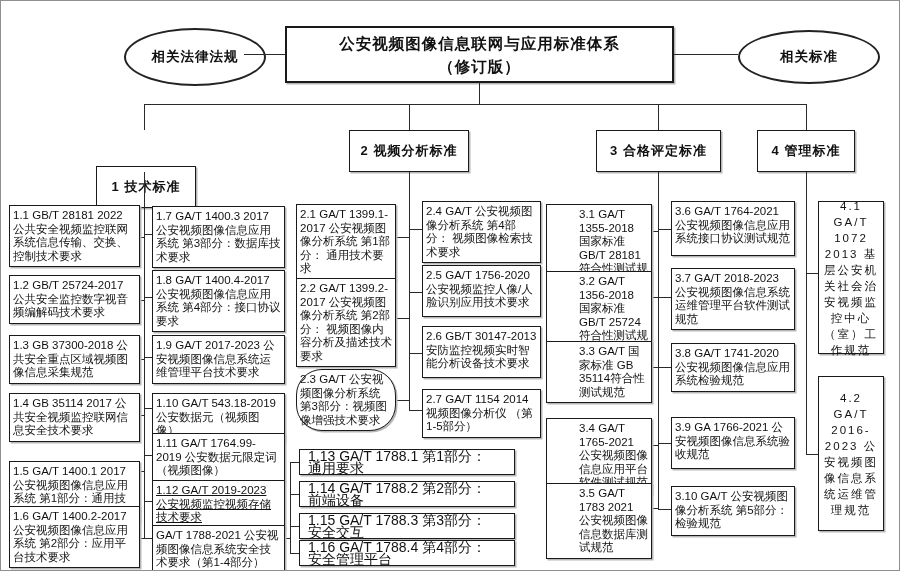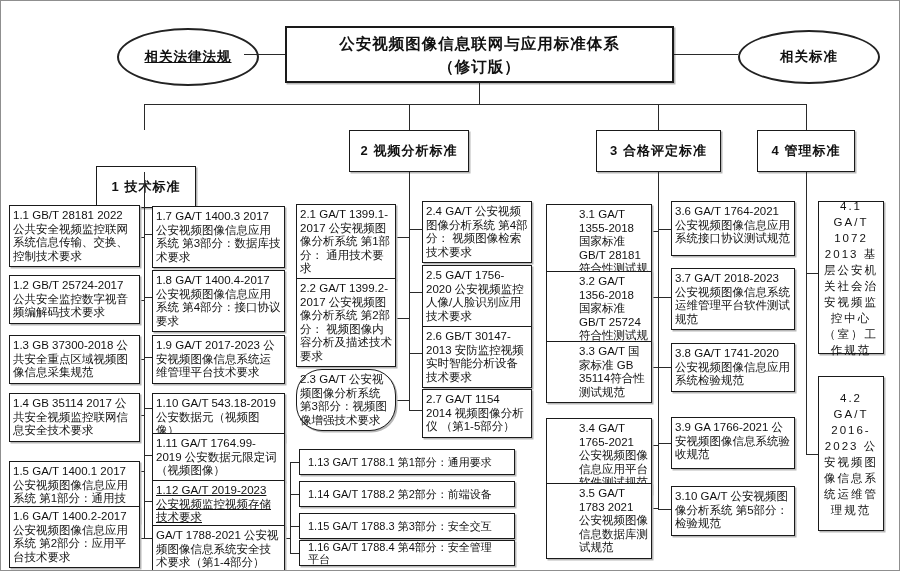--- a/index.html
+++ b/index.html
@@ -32,37 +32,37 @@
     box-sizing:border-box;
   }
   .branch{
     position:absolute;top:129px;height:42px;border:1px solid #1a1a1a;background:#fff;
     box-shadow:1.5px 1.5px 0 #b7b7b7;display:flex;align-items:center;justify-content:center;
     font-size:13px;font-weight:bold;letter-spacing:1px;box-sizing:border-box;
   }
   .colA{left:8px;width:131px;}
   .colB{left:151px;width:133px;}
   .colC{left:295px;width:100px;}
-  .colD{left:421px;width:110px;}
+  .colD{left:421px;width:119px;}
   .colE{left:545px;width:106px;padding-left:32px;}
   .colF{left:670px;width:124px;}
   .colG{left:817px;width:66px;display:flex;align-items:center;justify-content:center;
         text-align:center;letter-spacing:2px;line-height:16px;}
   .part{
     position:absolute;left:298px;width:216px;height:26px;border:1px solid #1a1a1a;
     background:#fff;box-shadow:1.5px 1.5px 0 #b7b7b7;display:flex;align-items:center;
-    font-size:11px;line-height:12.5px;padding:0 16px 0 8px;box-sizing:border-box;
+    font-size:14px;line-height:12.5px;padding:0 16px 0 8px;box-sizing:border-box;
   }
 </style>
 </head>
 <body>
 
 <div class="canvas">
 
-  <div class="oval" style="left:116px;top:27px;width:138px;height:54px;text-decoration:underline;">
+  <div class="oval" style="left:123px;top:27px;width:138px;height:54px;">
     <span>相关法律法规</span>
   </div>
   <div class="titlebox">
     <span>公安视频图像信息联网与应用标准体系</span>
     <span>（修订版）</span>
   </div>
   <div class="oval" style="left:737px;top:29px;width:138px;height:50px;">
     <span>相关标准</span>
   </div>
 

